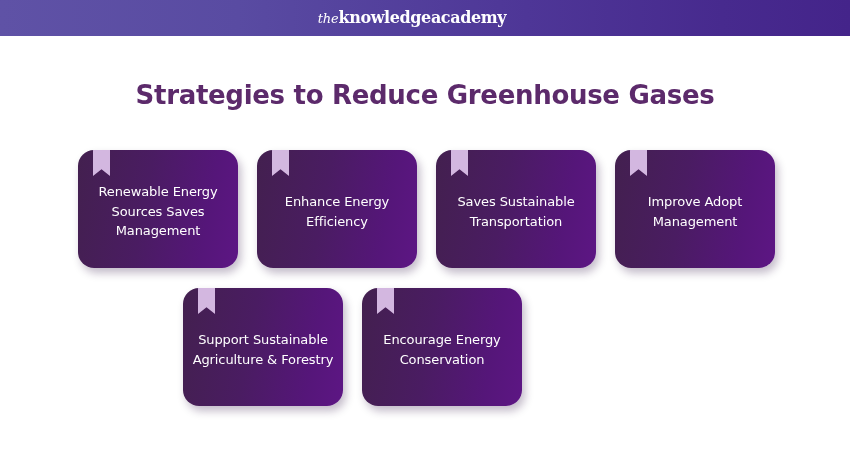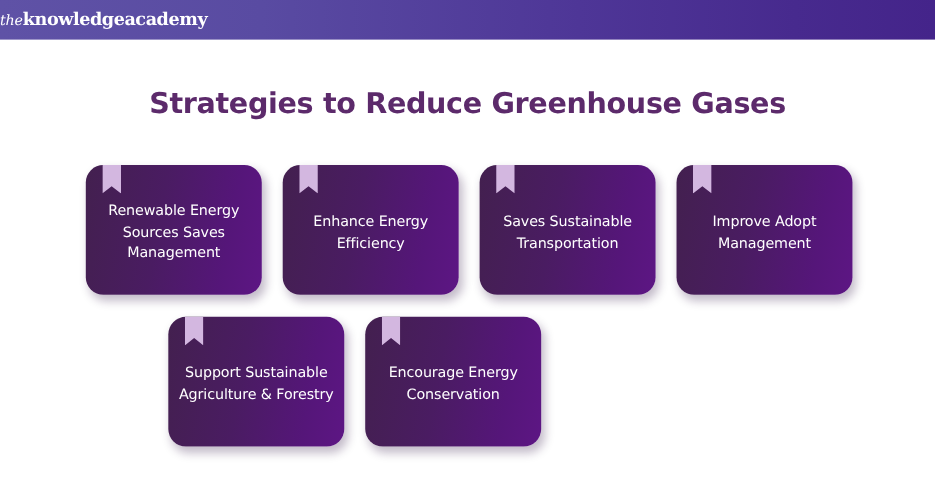--- a/index.html
+++ b/index.html
@@ -18,21 +18,21 @@
   
   .header {
     position: absolute;
     top: 0;
     left: 0;
     width: 850px;
     height: 36px;
     background: linear-gradient(90deg, #5f52a6 0%, #594ba2 28%, #4e3697 62%, #472a8e 85%, #44248a 100%);
     display: flex;
     align-items: center;
-    justify-content: flex-start;
+    justify-content: center;
     box-sizing: border-box;
     padding-right: 26px;
   }
   .logo {
     color: #ffffff;
     font-family: "DejaVu Serif", serif;
     white-space: nowrap;
     line-height: 1;
     display: flex;
     align-items: baseline;
@@ -69,21 +69,21 @@
     top: 150px;
     left: 78px;
     width: 700px;
   }
   .card-row {
     display: flex;
     gap: 19px;
   }
   .card-row.row-2 {
     margin-top: 20px;
-    margin-left: 75px;
+    margin-left: 105px;
   }
 
   .card {
     position: relative;
     width: 160px;
     height: 118px;
     border-radius: 16px;
     background: linear-gradient(100deg, #43204f 0%, #4a1c62 42%, #551679 78%, #5d1684 100%);
     box-shadow: 3px 5px 9px rgba(40, 10, 60, 0.28);
     display: flex;

